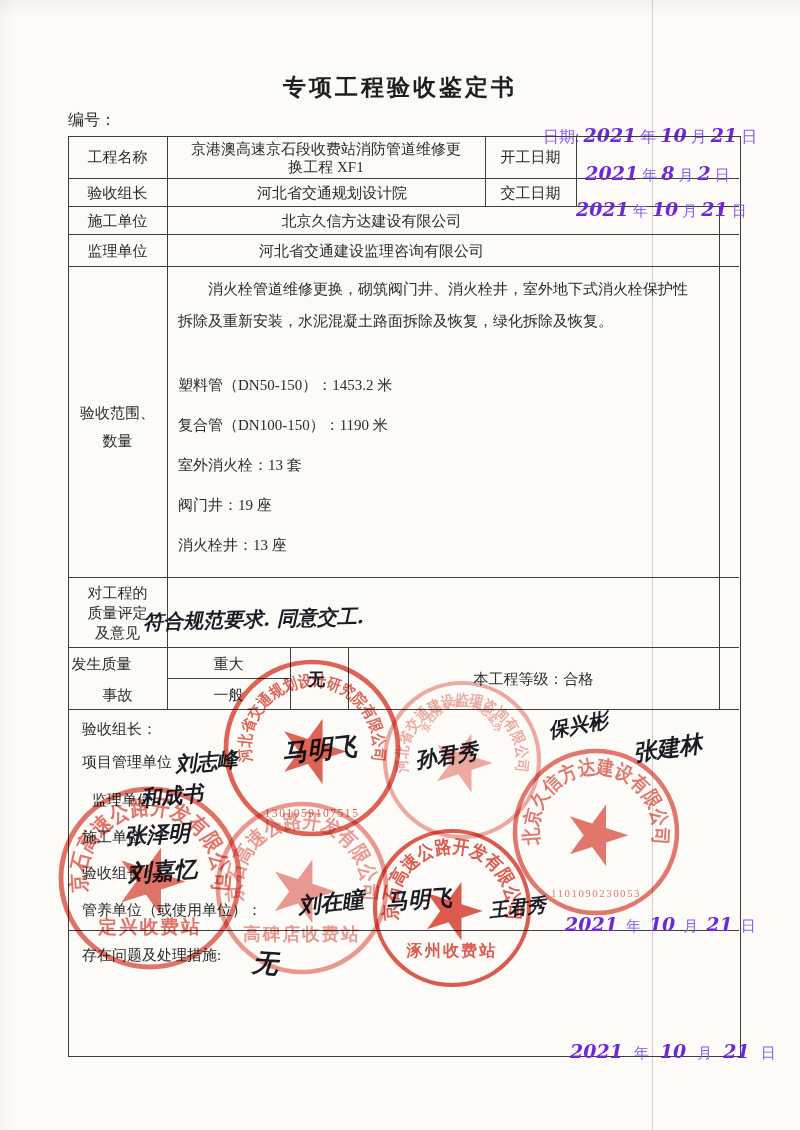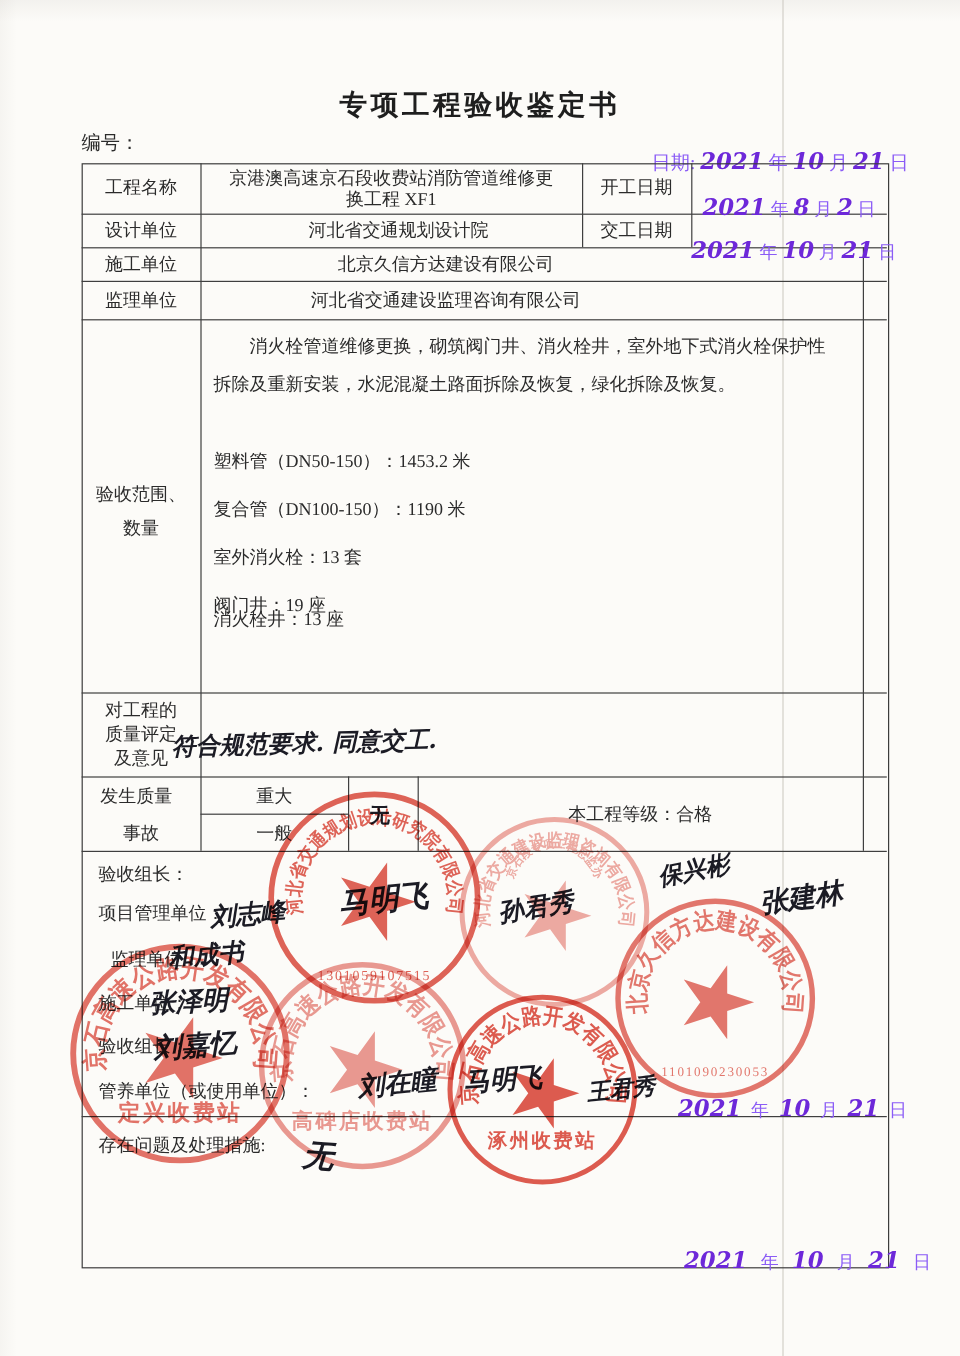--- a/index.html
+++ b/index.html
@@ -76,21 +76,21 @@
     <span class="dateparts">
       <span class="n" style="font-size:19px;">2021</span>
       <span class="u">年</span>
       <span class="n" style="font-size:19px;">8</span>
       <span class="u">月</span>
       <span class="n" style="font-size:19px;">2</span>
       <span class="u">日</span>
     </span>
   </div>
 
-  <div class="t tc" style="left:68px;top:184px;width:99px;">设计单位</div>
+  <div class="t tc" style="left:68px;top:184px;width:99px;">验收组长</div>
   <div class="t tc" style="left:167px;top:184px;width:330px;">河北省交通规划设计院</div>
   <div class="t tc" style="left:485px;top:184px;width:91px;">交工日期</div>
   <div class="t tc" style="left:576px;top:181px;width:163px;">
     <span class="dateparts">
       <span class="n" style="font-size:19px;">2021</span>
       <span class="u">年</span>
       <span class="n" style="font-size:19px;">10</span>
       <span class="u">月</span>
       <span class="n" style="font-size:19px;">21</span>
       <span class="u">日</span>
@@ -103,28 +103,28 @@
   <div class="t tc" style="left:167px;top:242px;width:409px;">河北省交通建设监理咨询有限公司</div>
 
   <div class="t tc" style="left:68px;top:404px;width:99px;">验收范围、</div>
   <div class="t tc" style="left:68px;top:432px;width:99px;">数量</div>
   <div class="t" style="left:208px;top:280px;">消火栓管道维修更换，砌筑阀门井、消火栓井，室外地下式消火栓保护性</div>
   <div class="t" style="left:178px;top:312px;">拆除及重新安装，水泥混凝土路面拆除及恢复，绿化拆除及恢复。</div>
   <div class="t" style="left:178px;top:376px;">塑料管（DN50-150）：1453.2 米</div>
   <div class="t" style="left:178px;top:416px;">复合管（DN100-150）：1190 米</div>
   <div class="t" style="left:178px;top:456px;">室外消火栓：13 套</div>
   <div class="t" style="left:178px;top:496px;">阀门井：19 座</div>
-  <div class="t" style="left:178px;top:508px;">消火栓井：13 座</div>
+  <div class="t" style="left:178px;top:536px;">消火栓井：13 座</div>
 
   <div class="t tc" style="left:68px;top:584px;width:99px;">对工程的</div>
   <div class="t tc" style="left:68px;top:604px;width:99px;">质量评定</div>
   <div class="t tc" style="left:68px;top:624px;width:99px;">及意见</div>
   <div class="hw" style="left:143px;top:606px;font-size:20px;transform:rotate(-1.5deg);">符合规范要求. 同意交工.</div>
 
-  <div class="t tc" style="left:64px;top:655px;width:99px;">发生质量</div>
+  <div class="t tc" style="left:52px;top:655px;width:99px;">发生质量</div>
   <div class="t tc" style="left:68px;top:686px;width:99px;">事故</div>
   <div class="t tc" style="left:167px;top:655px;width:123px;">重大</div>
   <div class="t tc" style="left:167px;top:686px;width:123px;">一般</div>
   <div class="hw" style="left:308px;top:668px;font-size:17px;font-style:normal;">无</div>
   <div class="t tc" style="left:348px;top:670px;width:371px;">本工程等级：合格</div>
 
   <div class="t" style="left:82px;top:720px;">验收组长：</div>
   <div class="t" style="left:82px;top:753px;">项目管理单位：</div>
   <div class="t" style="left:92px;top:791px;">监理单位：</div>
   <div class="t" style="left:82px;top:828px;">施工单位：</div>

